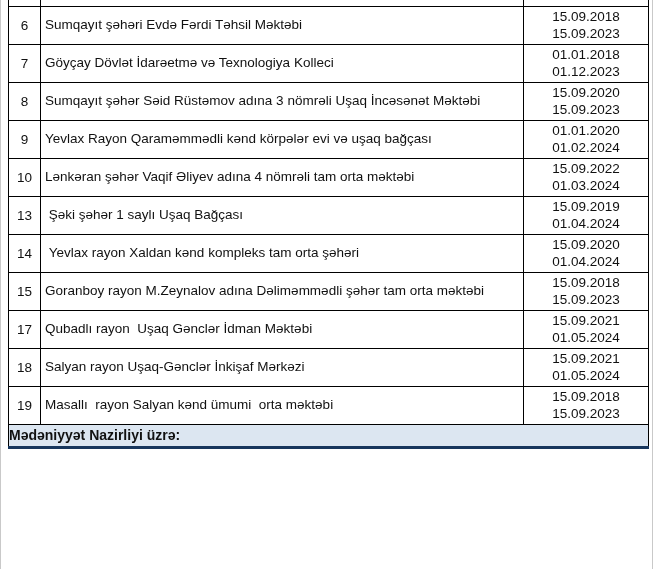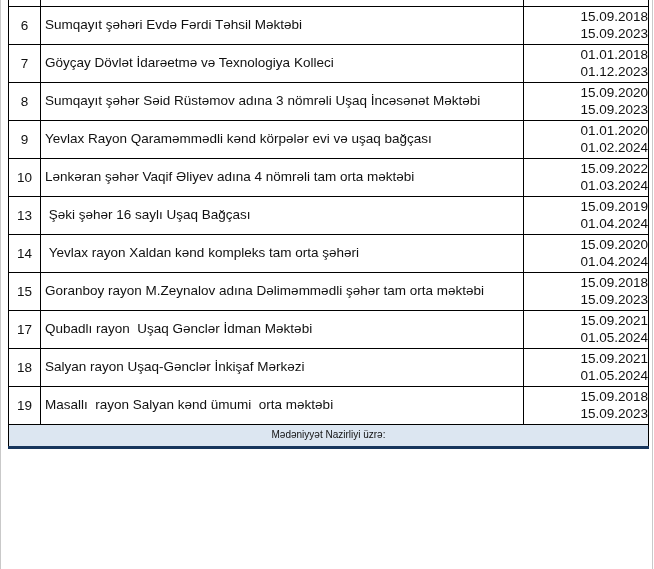--- a/index.html
+++ b/index.html
@@ -57,34 +57,33 @@
   }
   td.name{
     vertical-align:middle;
     font-size:13.5px;
     line-height:16px;
     padding:1px 3px 1px 4px;
     white-space:pre-wrap;
     margin-top:16px;
   }
   td.dates{
-    text-align:right;
+    text-align:center;
     vertical-align:middle;
     font-size:13.5px;
     line-height:17px;
     padding:0;
   }
   tr.footer-row td{
     height:23px;
     background:var(--footer-bg);
     border-bottom:3px solid var(--footer-border);
-    text-align:center;
     vertical-align:middle;
-    font-weight:normal;
-    font-size:10px;
+    font-weight:bold;
+    font-size:14px;
     padding:2px 0 3px 0;
   }
 </style>
 </head>
 <body>
 
 <div class="screen">
   <div class="gridline left"></div>
   <div class="gridline right"></div>
 
@@ -136,21 +135,21 @@
         <tr class="data-row">
     <td class="num">10</td>
     <td class="name">Lənkəran şəhər Vaqif Əliyev adına 4 nömrəli tam orta məktəbi</td>
     <td class="dates">
       <div>15.09.2022</div>
       <div>01.03.2024</div>
     </td>
   </tr>
         <tr class="data-row">
     <td class="num">13</td>
-    <td class="name"> Şəki şəhər 16 saylı Uşaq Bağçası</td>
+    <td class="name"> Şəki şəhər 1 saylı Uşaq Bağçası</td>
     <td class="dates">
       <div>15.09.2019</div>
       <div>01.04.2024</div>
     </td>
   </tr>
         <tr class="data-row">
     <td class="num">14</td>
     <td class="name"> Yevlax rayon Xaldan kənd kompleks tam orta şəhəri</td>
     <td class="dates">
       <div>15.09.2020</div>

